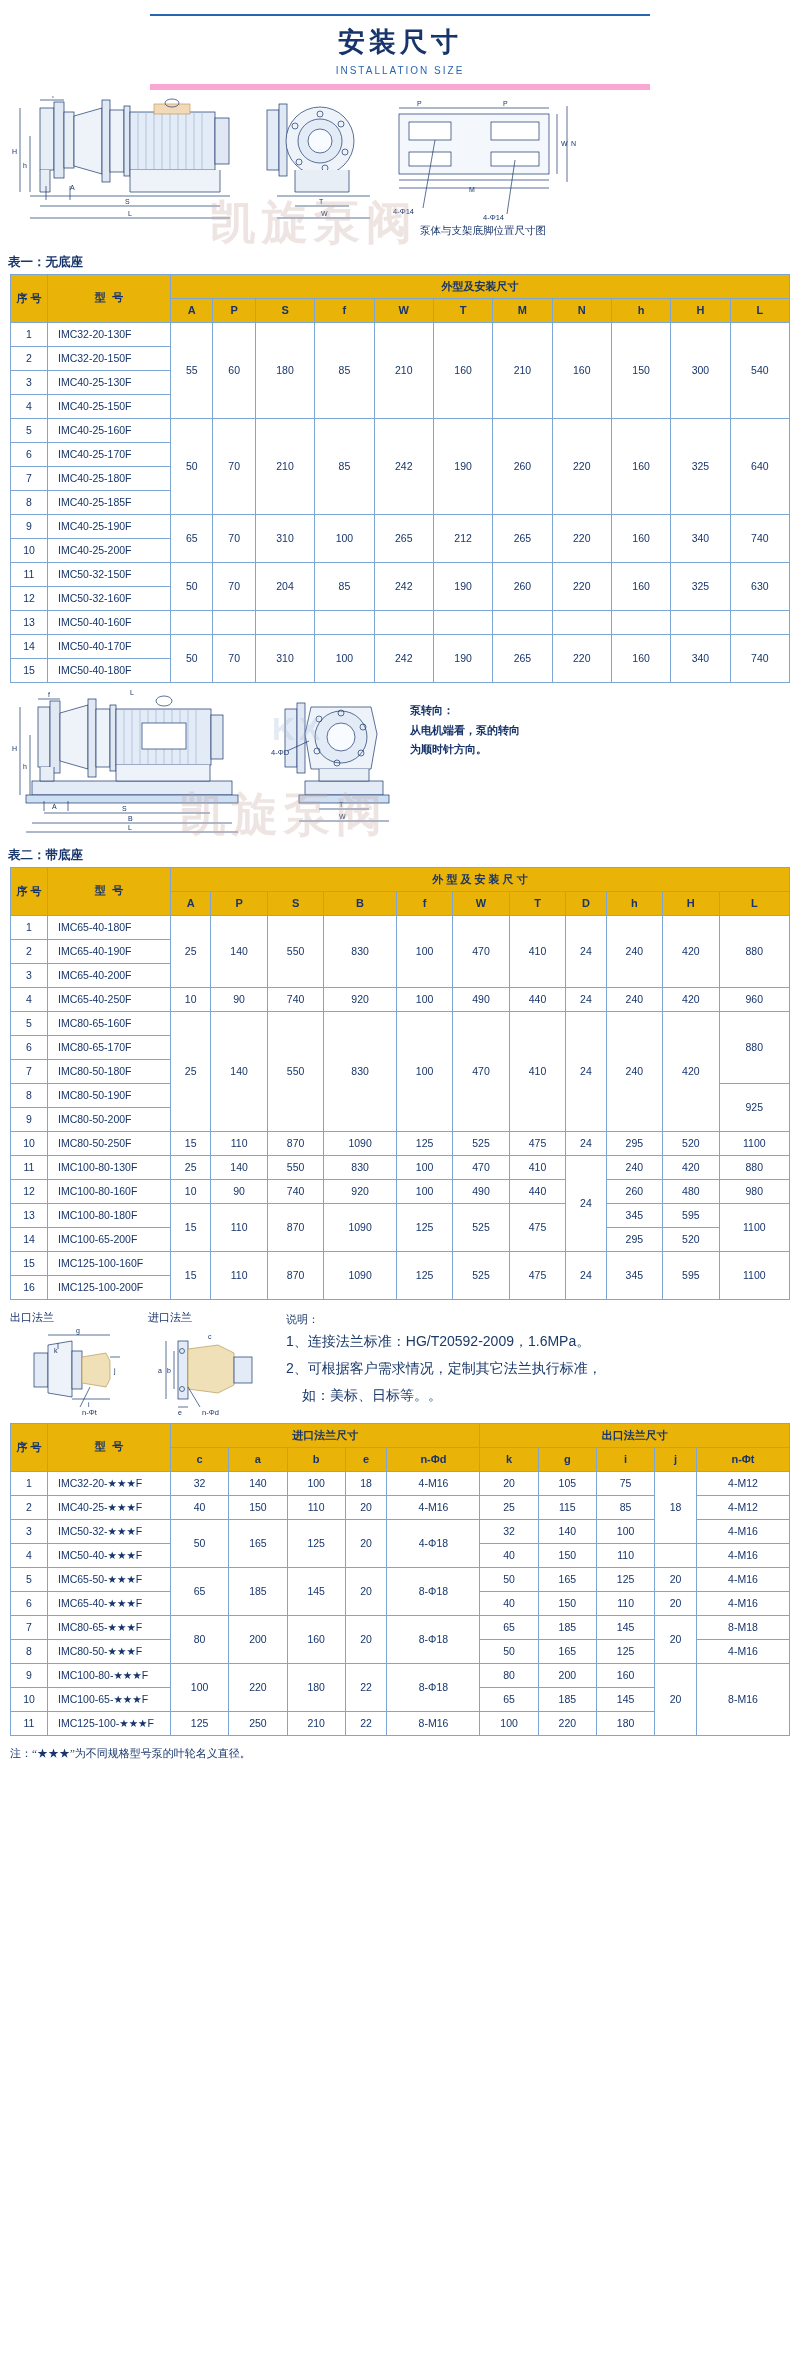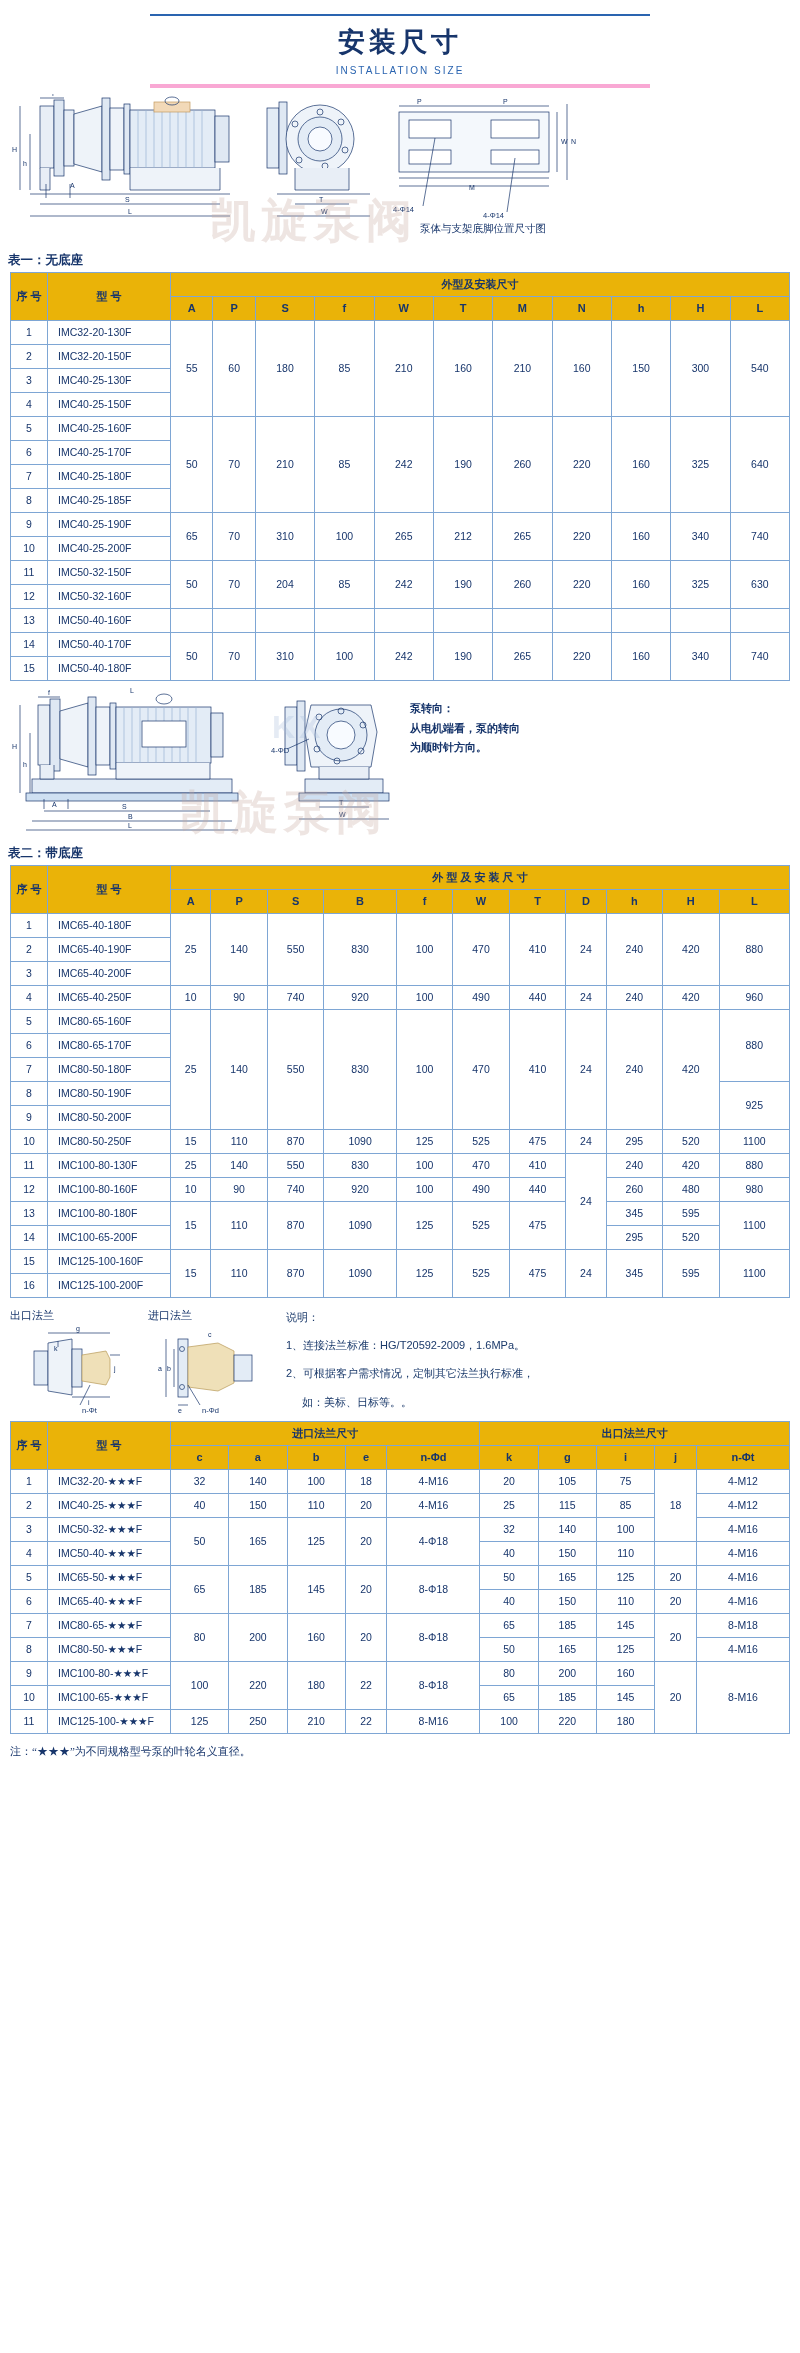--- a/index.html
+++ b/index.html
@@ -11,21 +11,21 @@
     -webkit-font-smoothing:antialiased;
   }
   .page{width:800px;position:relative;}
 
   
   .header{
     margin:14px auto 6px auto;
     width:500px;
     text-align:center;
     border-top:2px solid #2a64b0;
-    border-bottom:4px solid #f9a8d4;
+    border-bottom:6px solid #f9a8d4;
     padding:10px 0 8px 0;
     position:relative;
   }
   .header .cn{
     font-size:27px;
     font-weight:bold;
     letter-spacing:4px;
     color:#17356b;
     line-height:1.25;
   }
@@ -76,39 +76,39 @@
     font-size:11px;
   }
   table.spec td.model{
     text-align:left;
     padding-left:10px;
     font-size:10.5px;
     letter-spacing:0px;
   }
   table.spec td.seq{width:34px;}
   table.spec th.seq{width:34px;}
-  table.spec th.model-h{width:120px;}
+  table.spec th.model-h{width:120px;font-family:Liberation Mono, monospace;}
   .blank{background:#ffffff;}
   .flange-row{
     display:flex;
     align-items:flex-start;
     margin:10px 10px 2px 10px;
   }
   .flange-col{margin-right:8px;}
   .flange-col .lbl{
     font-size:11px;
     color:#17356b;
     margin-bottom:2px;
   }
   .desc-col{
     margin-left:10px;
     padding-top:2px;
   }
   .desc-col .lbl{font-size:11px;margin-bottom:4px;}
-  .desc-col p{margin:12px 0 6px 0;font-size:11px;line-height:1.5;}
+  .desc-col p{margin:4px 0 6px 0;font-size:14px;line-height:1.5;}
   .desc-col p.indent{margin-left:16px;}
 
   .footer-note{
     font-size:11px;
     color:#17356b;
     margin:10px 10px 14px 10px;
     font-family:Liberation Serif, serif;
   }
 
   

